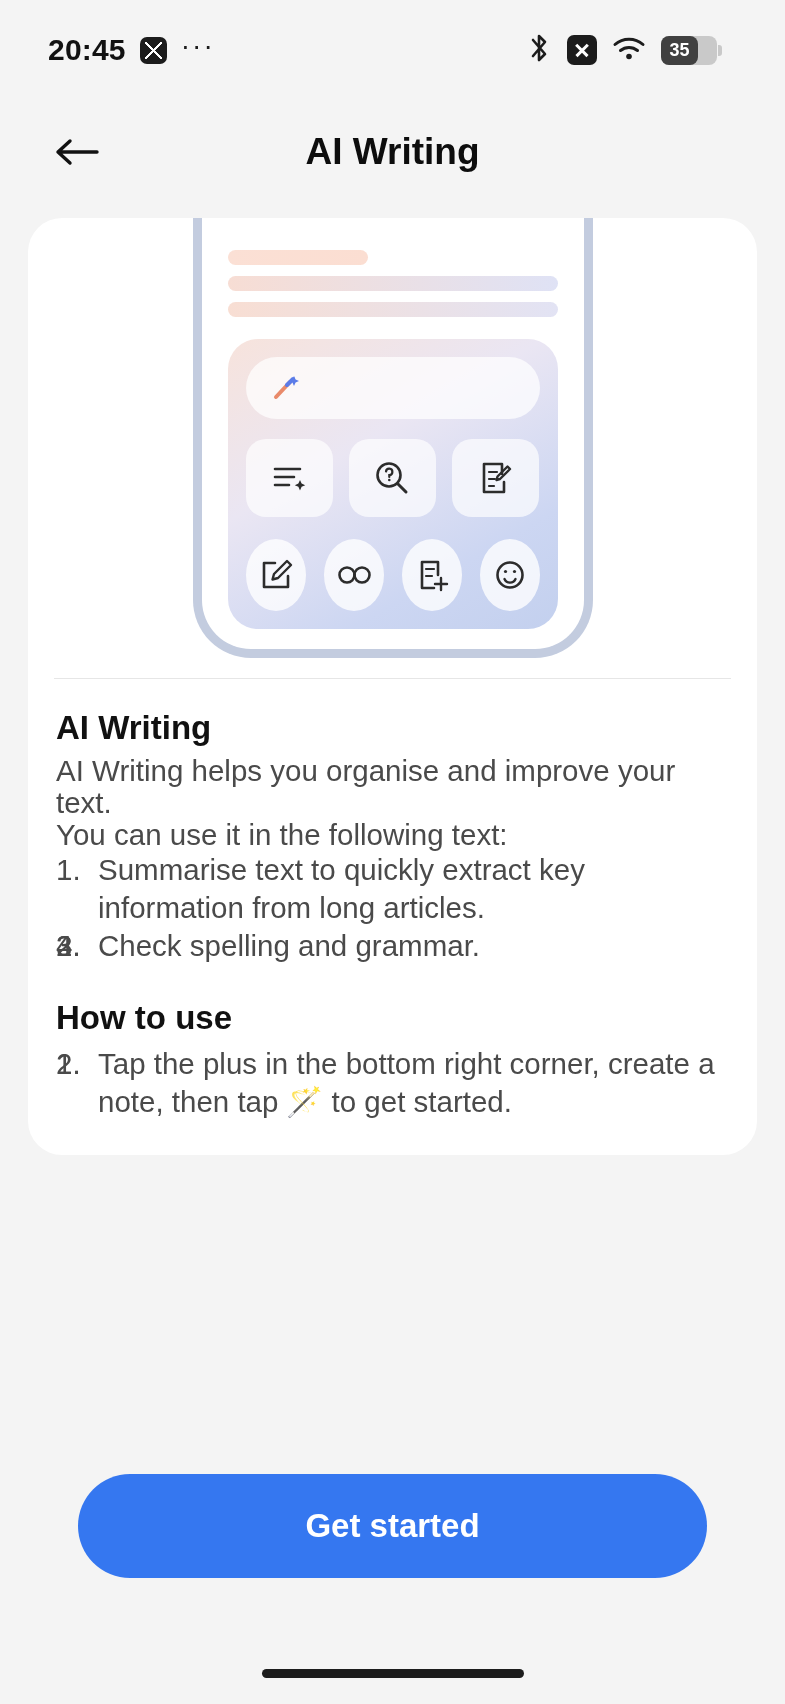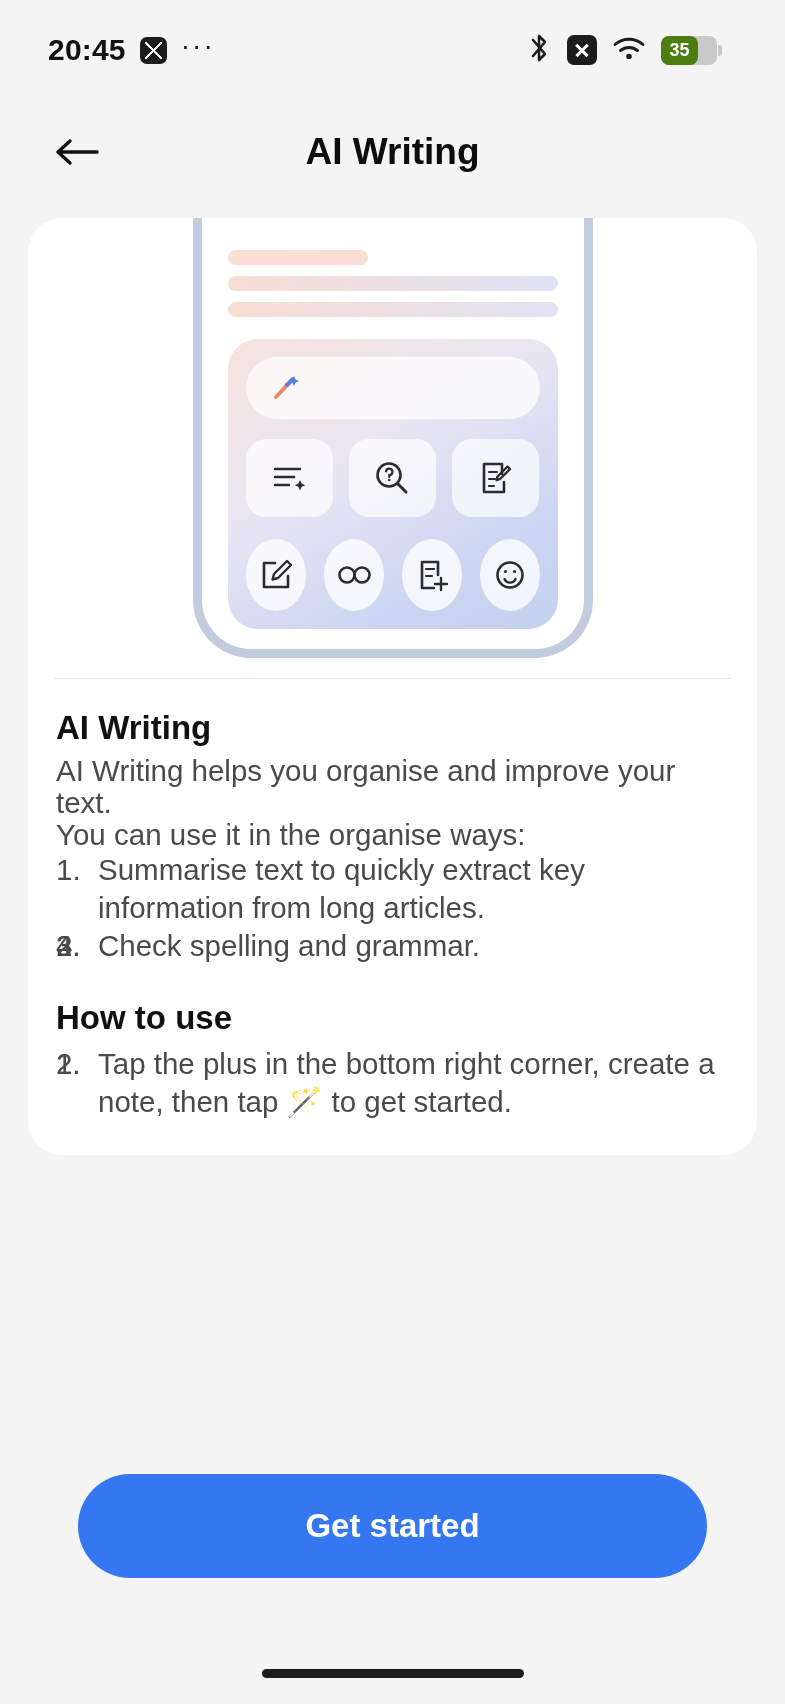--- a/index.html
+++ b/index.html
@@ -79,21 +79,21 @@
     content: "";
     position: absolute;
     right: -5px; top: 9px;
     width: 4px; height: 11px;
     background: #c9c9c9;
     border-radius: 0 3px 3px 0;
   }
   .battery-fill {
     height: 29px;
     width: 37px;
-    background: #4d7c0f;
+    background: #404040;
     border-radius: 8px;
     color: #fff;
     font-size: 18px;
     font-weight: 700;
     display: flex;
     align-items: center;
     justify-content: center;
   }
 
   
@@ -386,21 +386,21 @@
         </div>
       </div>
     </div>
   </div>
 
   <div class="divider"></div>
 
   <div class="body">
     <div class="h2">AI Writing</div>
     <div class="p">AI Writing helps you organise and improve your text.</div>
-    <div class="p">You can use it in the organise ways:</div>
+    <div class="p">You can use it in the following text:</div>
     <ol class="list">
       <li><span class="num">1.</span><span>Summarise text to quickly extract key information from long articles.</span></li>
       <li><span class="num">2.</span></li>
       <li><span class="num">3.</span></li>
       <li><span class="num">4.</span><span>Check spelling and grammar.</span></li>
     </ol>
 
     <div class="gap"></div>
 
     <div class="h2">How to use</div>

